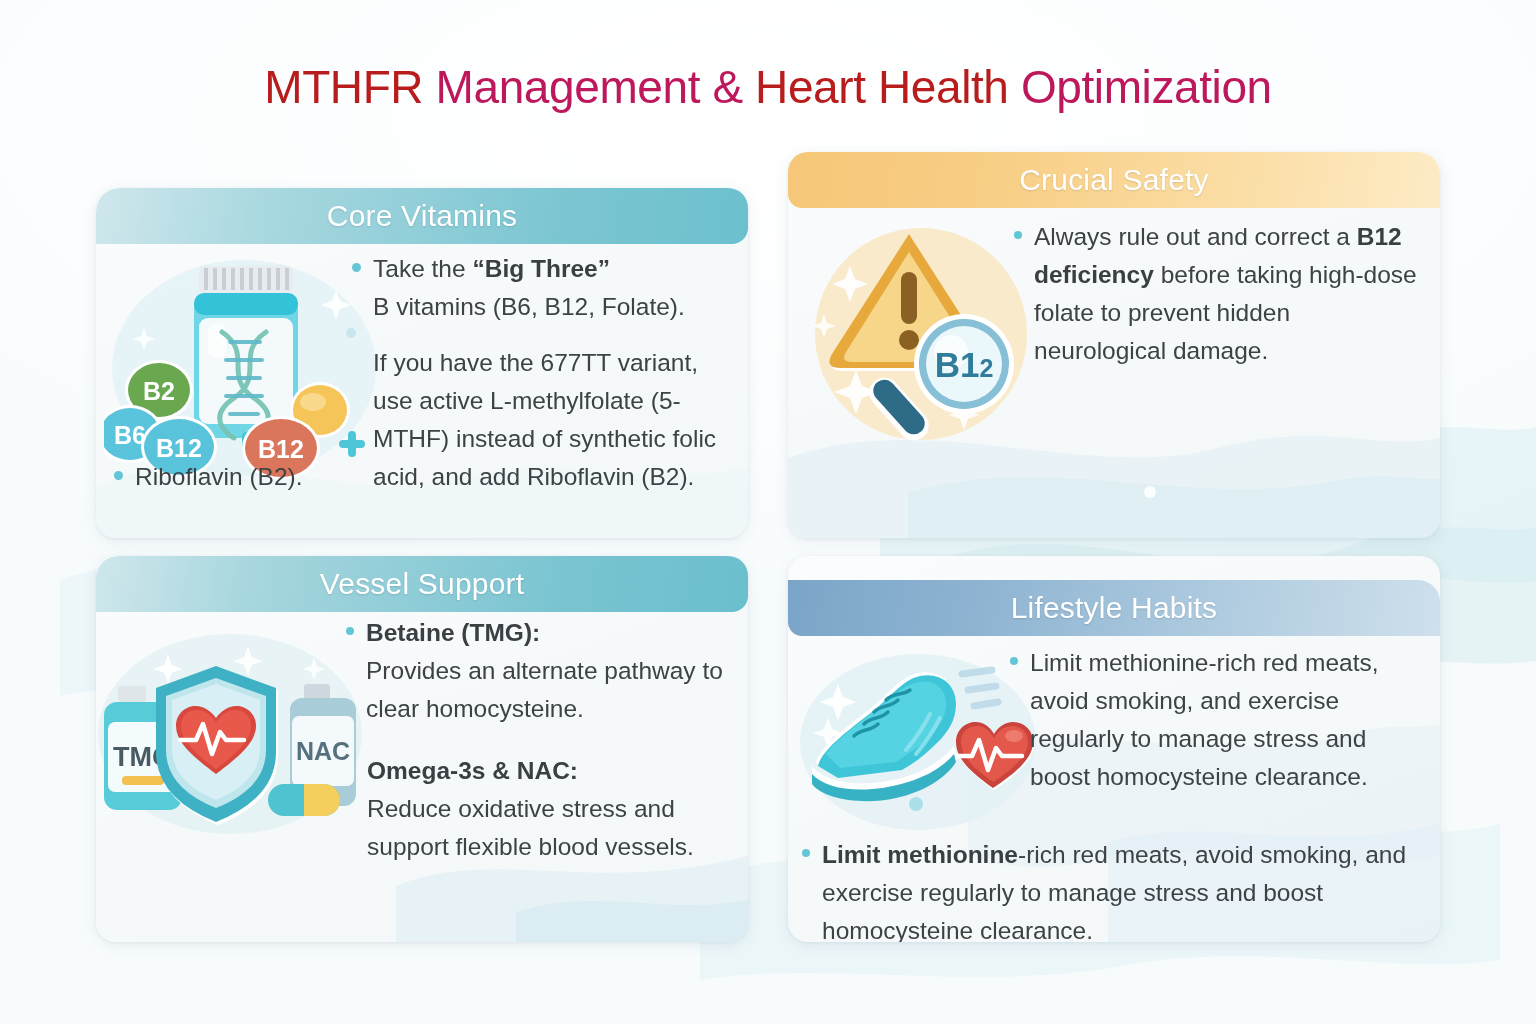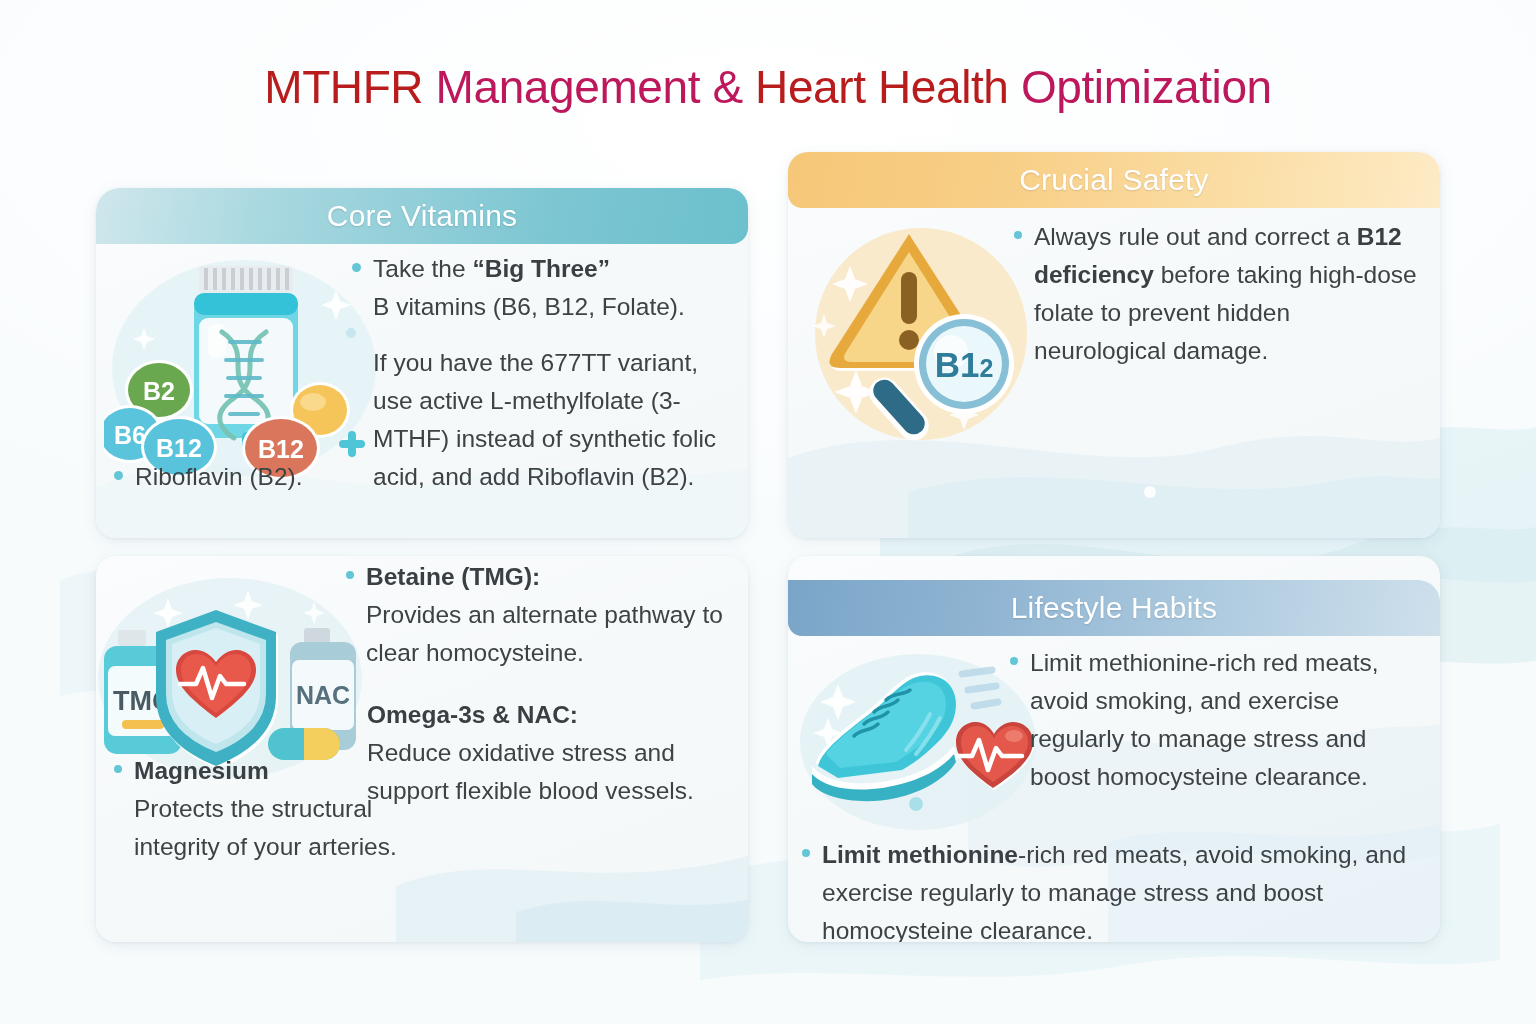--- a/index.html
+++ b/index.html
@@ -185,21 +185,21 @@
         </div>
 
         <div class="col" style="left:256px;top:6px;width:380px;">
           <div class="bullet">
             <span class="dot"></span>
             <div class="btext">
               <span>Take the </span><b>“Big Three”</b><br>
               <span>B vitamins (B6, B12, Folate).</span>
             </div>
           </div>
-          <div class="cont" style="margin-top:18px;padding-left:21px;">If you have the 677TT variant, use active L-methylfolate (3-MTHF) instead of synthetic folic acid, and add Riboflavin (B2).</div>
+          <div class="cont" style="margin-top:18px;padding-left:21px;">If you have the 677TT variant, use active L-methylfolate (5-MTHF) instead of synthetic folic acid, and add Riboflavin (B2).</div>
         </div>
 
         <div class="overflow bullet" style="left:18px;top:214px;width:300px;">
           <span class="dot"></span>
           <div class="btext">Riboflavin (B2).</div>
         </div>
       </div>
     </div>
 
     <div class="card">
@@ -252,20 +252,23 @@
       </div>
     </div>
 
     <div class="card">
       <div class="cardbg">
         <svg width="652" height="386" viewBox="0 0 652 386">
           <path d="M300,330 C400,290 500,340 652,300 L652,386 L300,386 Z" fill="#e3f0f5" opacity=".8"></path>
           <path d="M420,356 C500,330 570,360 652,344 L652,386 L420,386 Z" fill="#d6eaf1" opacity=".7"></path>
         </svg>
       </div>
+      <div class="cardhead head-teal2">
+        <span>Vessel Support</span>
+      </div>
       <div class="cardbody">
 
         <div class="art" style="left:0px;top:14px;width:268px;height:226px;">
           <svg width="268" height="226" viewBox="0 0 268 226">
             <ellipse cx="134" cy="108" rx="132" ry="100" fill="#e2f1f4" opacity=".8"></ellipse>
             <path d="M72,28 l4,11 11,4 -11,4 -4,11 -4,-11 -11,-4 11,-4 z" fill="#ffffff" opacity=".95"></path>
             <path d="M152,20 l4,11 11,4 -11,4 -4,11 -4,-11 -11,-4 11,-4 z" fill="#ffffff" opacity=".9"></path>
             <path d="M218,32 l3,8 8,3 -8,3 -3,8 -3,-8 -8,-3 8,-3 z" fill="#ffffff" opacity=".85"></path>
 
             <rect x="22" y="60" width="28" height="16" rx="3" fill="#dfe6ea"></rect>
@@ -300,27 +303,20 @@
               <b>Betaine (TMG):</b><br>
               <span>Provides an alternate pathway to clear homocysteine.</span>
             </div>
           </div>
           <div class="btext" style="margin-top:24px;padding-left:21px;">
             <b>Omega-3s &amp; NAC:</b><br>
             <span>Reduce oxidative stress and support flexible blood vessels.</span>
           </div>
         </div>
 
-        <div class="overflow bullet" style="left:18px;top:196px;width:330px;">
-          <span class="dot sm"></span>
-          <div class="btext">
-            <b>Magnesium</b><br>
-            <span>Protects the structural integrity of your arteries.</span>
-          </div>
-        </div>
       </div>
     </div>
 
     <div class="card">
       <div class="cardbg">
         <svg width="652" height="386" viewBox="0 0 652 386">
           <path d="M180,196 C300,160 430,214 560,178 C600,166 630,174 652,168 L652,300 C560,318 430,280 300,306 C240,318 200,306 180,300 Z" fill="#e8f1f6" opacity=".75"></path>
           <path d="M320,286 C420,258 520,300 652,268 L652,386 L320,386 Z" fill="#e0eff5" opacity=".55"></path>
         </svg>
       </div>

